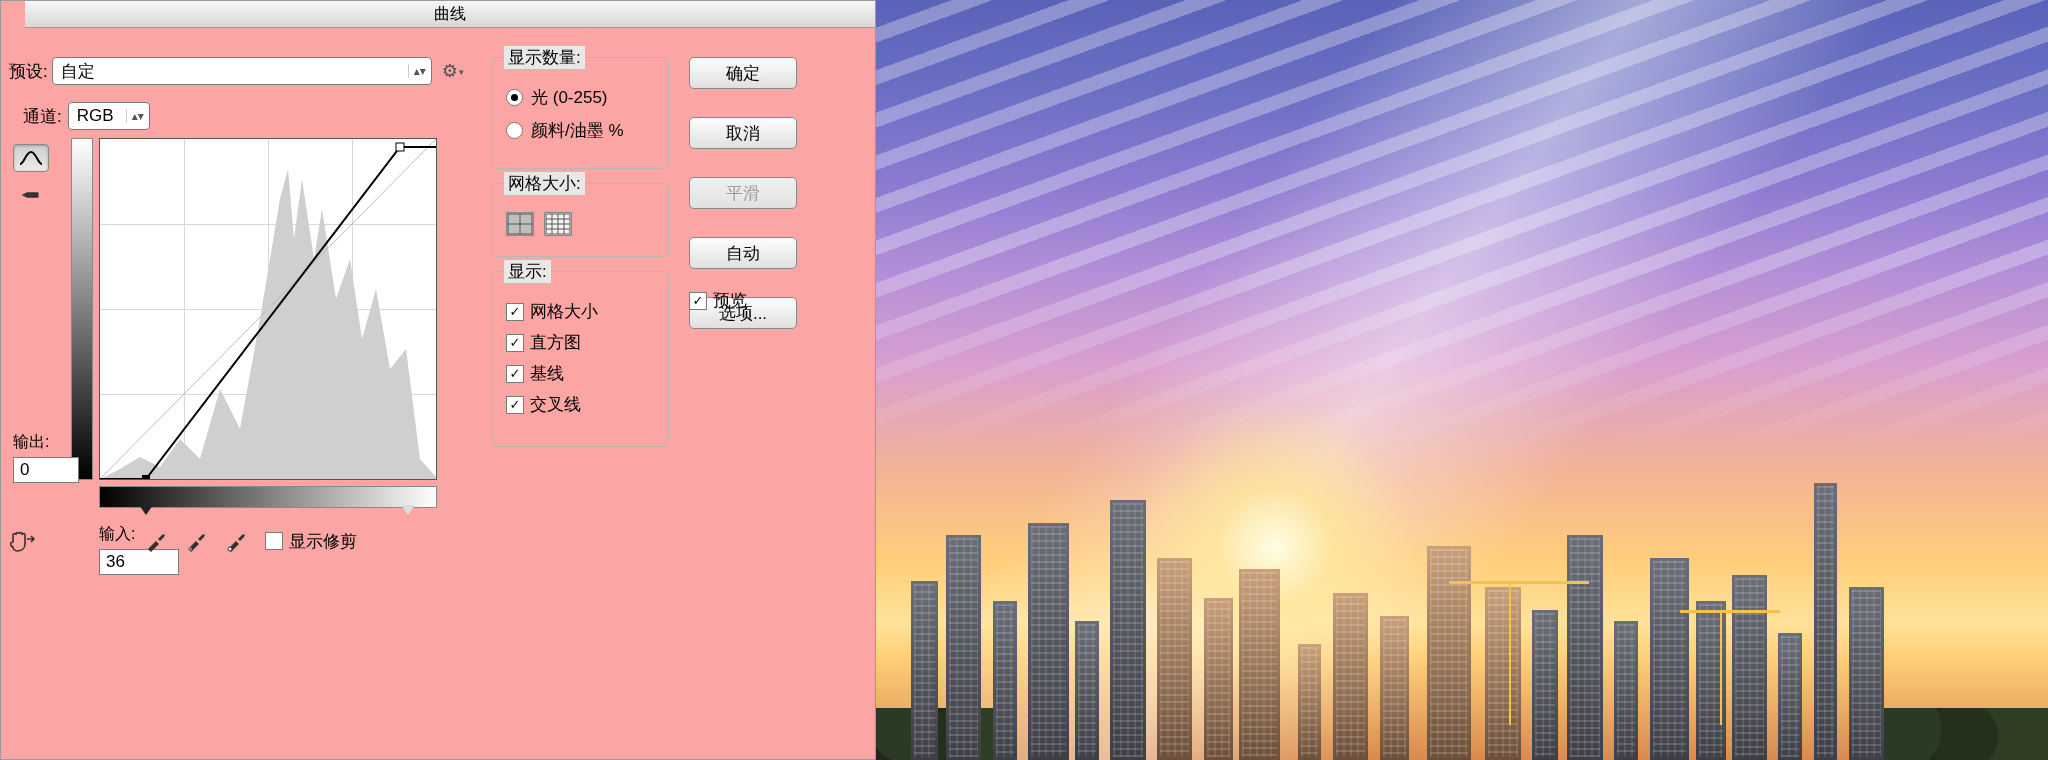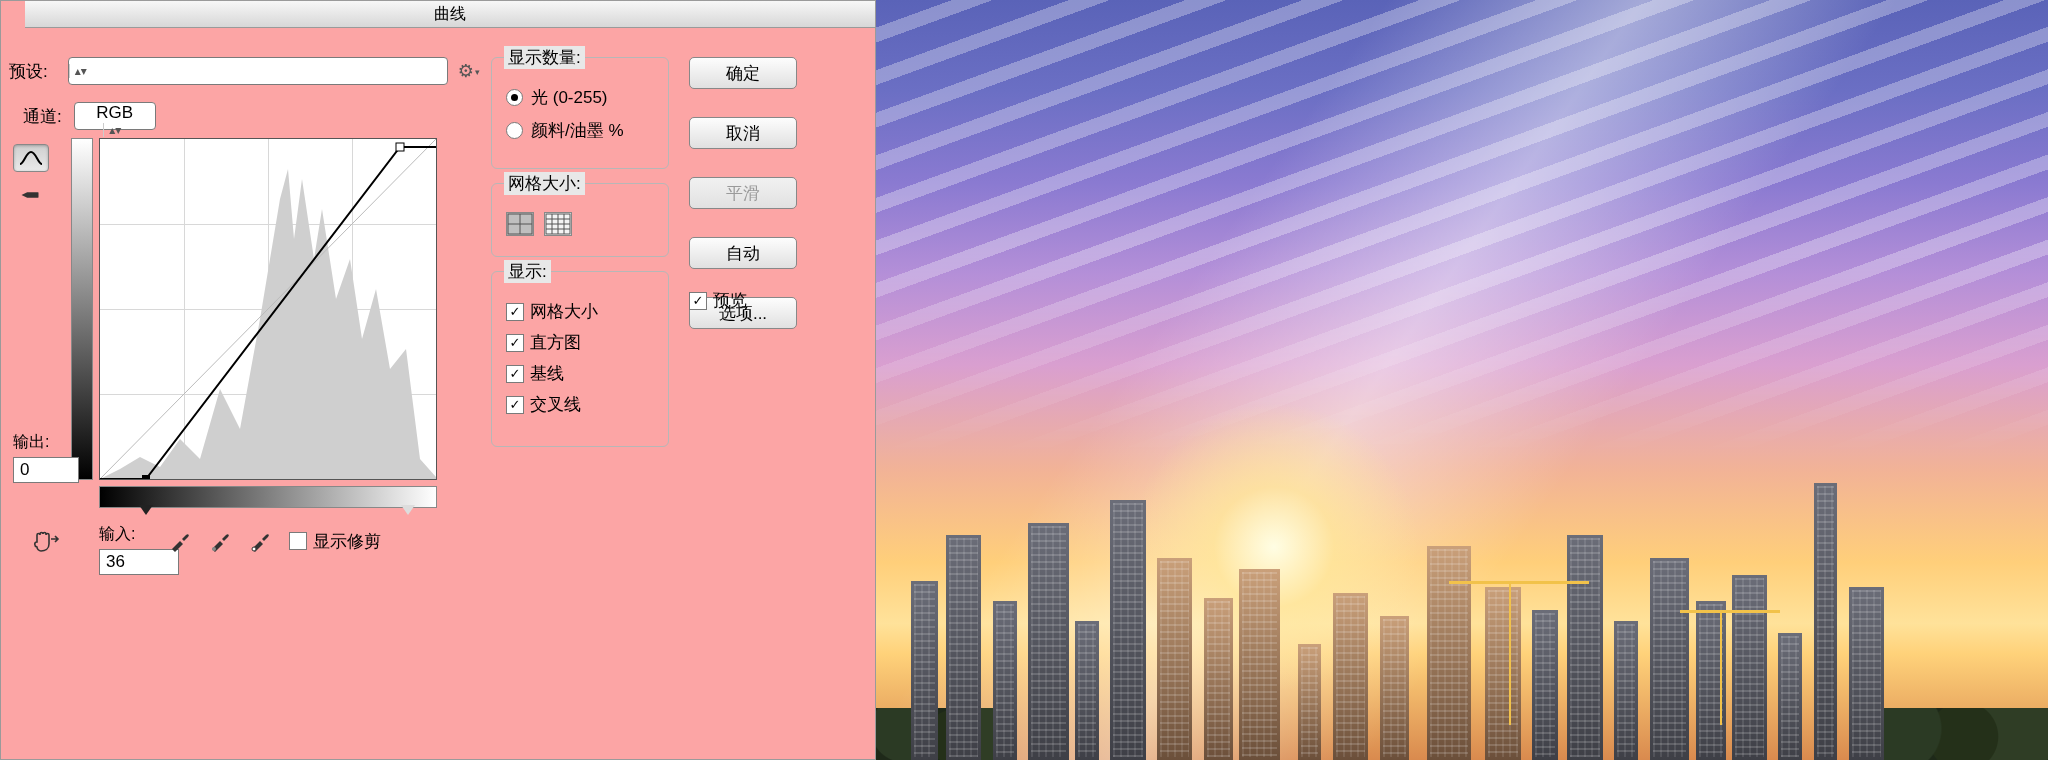--- a/index.html
+++ b/index.html
@@ -4,30 +4,30 @@
 <style>
   html,body{margin:0;padding:0;font-family:"Helvetica Neue",Arial,sans-serif;font-size:17px;color:#000;}
   .stage{width:2048px;height:760px;display:flex;}
   
   .dialog{width:876px;height:760px;background:#fca5a5;border:1px solid #9a9a9a;box-sizing:border-box;position:relative;padding-left:24px;}
   .titlebar{height:26px;line-height:26px;text-align:center;font-size:16px;
             background:linear-gradient(#f7f7f7,#d7d7d7);border-bottom:1px solid #9a9a9a;}
   .body{position:absolute;top:26px;left:0;right:0;bottom:0;}
   
   .preset-row{position:absolute;top:30px;left:8px;display:flex;align-items:center;}
-  .preset-row .lbl{margin-right:20px;}
+  .preset-row .lbl{margin-right:4px;}
   .combo{background:#fff;border:1px solid #7a7a7a;border-radius:4px;height:28px;display:flex;align-items:center;box-sizing:border-box;}
   .combo .val{flex:1;padding:0 8px;}
   .combo .caret{width:22px;text-align:center;color:#555;border-left:1px solid #ccc;font-size:12px;}
   .preset-combo{width:380px;}
   .gear{margin-left:10px;font-size:18px;color:#555;position:relative;}
   .gear .tri{font-size:9px;position:relative;top:-2px;left:1px;}
   
   .channel-row{position:absolute;top:75px;left:22px;display:flex;align-items:center;}
-  .channel-combo{width:82px;margin-left:12px;flex-direction:column;}
+  .channel-combo{width:82px;margin-left:6px;}
   
   .curve-area{position:absolute;top:105px;left:12px;width:440px;}
   .tool-col{position:absolute;top:12px;left:0;display:flex;flex-direction:column;gap:10px;}
   .tool-btn{width:34px;height:26px;border:1px solid #888;border-radius:4px;
             background:linear-gradient(#fdfdfd,#d8d8d8);display:flex;align-items:center;justify-content:center;}
   .tool-btn.active{background:linear-gradient(#cfcfcf,#eaeaea);box-shadow:inset 0 1px 3px rgba(0,0,0,.25);}
   .pencil-ico{width:16px;height:16px;transform:rotate(45deg);}
   .vbar{position:absolute;top:6px;left:58px;width:20px;height:340px;
         background:linear-gradient(to top,#000,#fff);border:1px solid #888;}
   .grid{position:absolute;top:6px;left:86px;width:336px;height:340px;background:#fff;border:1px solid #555;}
@@ -35,21 +35,21 @@
   .grid .diag{position:absolute;inset:0;}
   .hbar{position:absolute;top:354px;left:86px;width:336px;height:20px;
         background:linear-gradient(to right,#000,#fff);border:1px solid #888;}
   .slider-b{position:absolute;top:373px;width:0;height:0;border-left:7px solid transparent;border-right:7px solid transparent;border-top:10px solid #222;}
   .slider-w{position:absolute;top:373px;width:0;height:0;border-left:7px solid transparent;border-right:7px solid transparent;border-top:10px solid #ddd;}
   .out-col{position:absolute;top:300px;left:0;width:70px;}
   .small-lbl{font-size:16px;}
   .num{width:66px;height:26px;border:1px solid #7a7a7a;background:#fff;margin-top:4px;padding:0 6px;box-sizing:border-box;display:flex;align-items:center;}
   .in-row{position:absolute;top:392px;left:86px;}
   
-  .bottom-row{position:absolute;top:500px;left:28px;display:flex;align-items:center;gap:18px;justify-content:flex-end;}
+  .bottom-row{position:absolute;top:500px;left:4px;display:flex;align-items:center;gap:18px;justify-content:flex-end;}
   .hand{width:34px;height:28px;display:flex;align-items:center;justify-content:center;}
   .eyedrop{width:22px;height:22px;}
   .chk{display:flex;align-items:center;gap:6px;}
   .box{width:16px;height:16px;border:1px solid #7a7a7a;background:#fff;display:flex;align-items:center;justify-content:center;font-size:13px;}
   
   .grp{position:absolute;border:1px solid #b7b7b7;border-radius:6px;padding:28px 14px 14px 14px;box-sizing:border-box;}
   .grp .legend{position:absolute;top:-12px;left:12px;background:#e8e8e8;padding:0 4px;font-size:17px;}
   .grp-amount{top:30px;left:490px;width:178px;height:112px;}
   .grp-grid  {top:156px;left:490px;width:178px;height:74px;text-align:center;}
   .grp-show  {top:244px;left:490px;width:178px;height:176px;}
@@ -104,20 +104,21 @@
 
 <div class="stage">
 
   <div class="dialog">
     <div class="titlebar">曲线</div>
     <div class="body">
 
       <div class="preset-row">
         <span class="lbl">预设:</span>
         <div class="combo preset-combo">
+          <span class="val">自定</span>
           <span class="caret">▴▾</span>
         </div>
         <span class="gear">
           <span>⚙</span><span class="tri">▾</span>
         </span>
       </div>
 
       <div class="channel-row">
         <span class="lbl">通道:</span>
         <div class="combo channel-combo">

